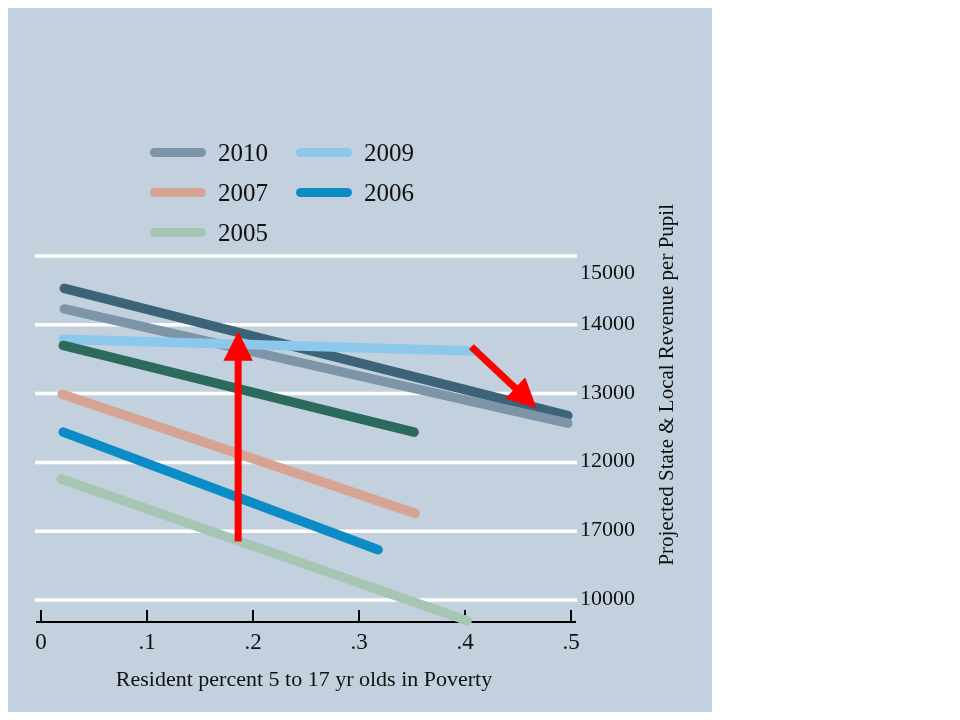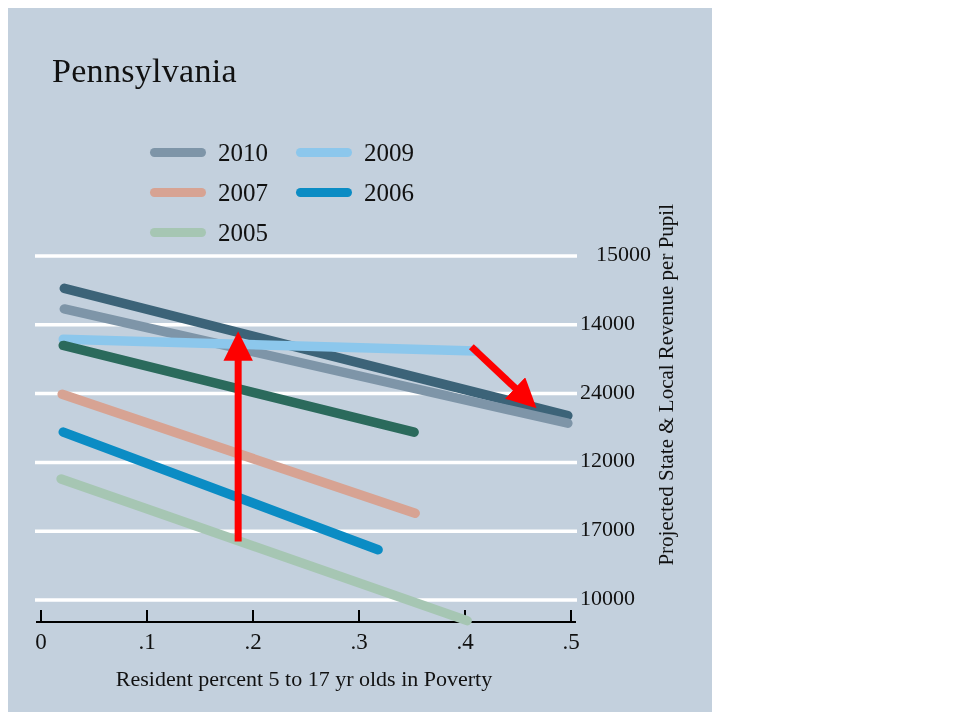--- a/index.html
+++ b/index.html
@@ -122,21 +122,20 @@
     white-space: nowrap;
     transform-origin: 0 0;
     transform: rotate(-90deg) translateX(-100%);
   }
 </style>
 </head>
 <body>
 
 <div id="slide">
 
-  <div id="chart-title">Pennsylvania</div>
 
   <div id="legend">
       <div class="legend-row">
         <div class="legend-item">
           <span class="legend-swatch" style="background: rgb(126, 149, 168);"></span>
           <span class="legend-label">2010</span>
         </div>
         <div class="legend-item">
           <span class="legend-swatch" style="background: rgb(140, 199, 236);"></span>
           <span class="legend-label">2009</span>
@@ -193,23 +192,23 @@
           <line x1="55.260000000000005" y1="424.12800000000004" x2="370.08" y2="541.7760000000001" stroke="#0b8cc4" stroke-width="9.5" stroke-linecap="round"></line>
           <line x1="53.14" y1="470.91200000000003" x2="459.12" y2="612.6400000000001" stroke="#a6c6b3" stroke-width="9.5" stroke-linecap="round"></line>
         </g>
       <g id="annotation-arrows">
           <line x1="230.16" y1="533.52" x2="230.16" y2="341.568" stroke="#fe0000" stroke-width="7" marker-end="url(#redhead)"></line>
           <line x1="463.36" y1="338.81600000000003" x2="515.3" y2="387.664" stroke="#fe0000" stroke-width="7" marker-end="url(#redhead)"></line>
         </g>
     </svg>
 
     <div id="y-tick-labels">
-        <div class="y-tick-label" style="top: 233px; margin-left: 16px;">15000</div>
+        <div class="y-tick-label" style="top: 251px;">15000</div>
         <div class="y-tick-label" style="top: 301.8px; font-family: Liberation Serif, serif;">14000</div>
-        <div class="y-tick-label" style="top: 370.6px;">24000</div>
+        <div class="y-tick-label" style="top: 370.6px;">13000</div>
         <div class="y-tick-label" style="top: 439.4px;">12000</div>
         <div class="y-tick-label" style="top: 508.2px;">17000</div>
         <div class="y-tick-label" style="top: 577px;">10000</div>
       </div>
     <div id="x-tick-labels">
         <div class="x-tick-label" style="left: 33px;">0</div>
         <div class="x-tick-label" style="left: 139px;">.1</div>
         <div class="x-tick-label" style="left: 245px;">.2</div>
         <div class="x-tick-label" style="left: 351px;">.3</div>
         <div class="x-tick-label" style="left: 457px;">.4</div>

